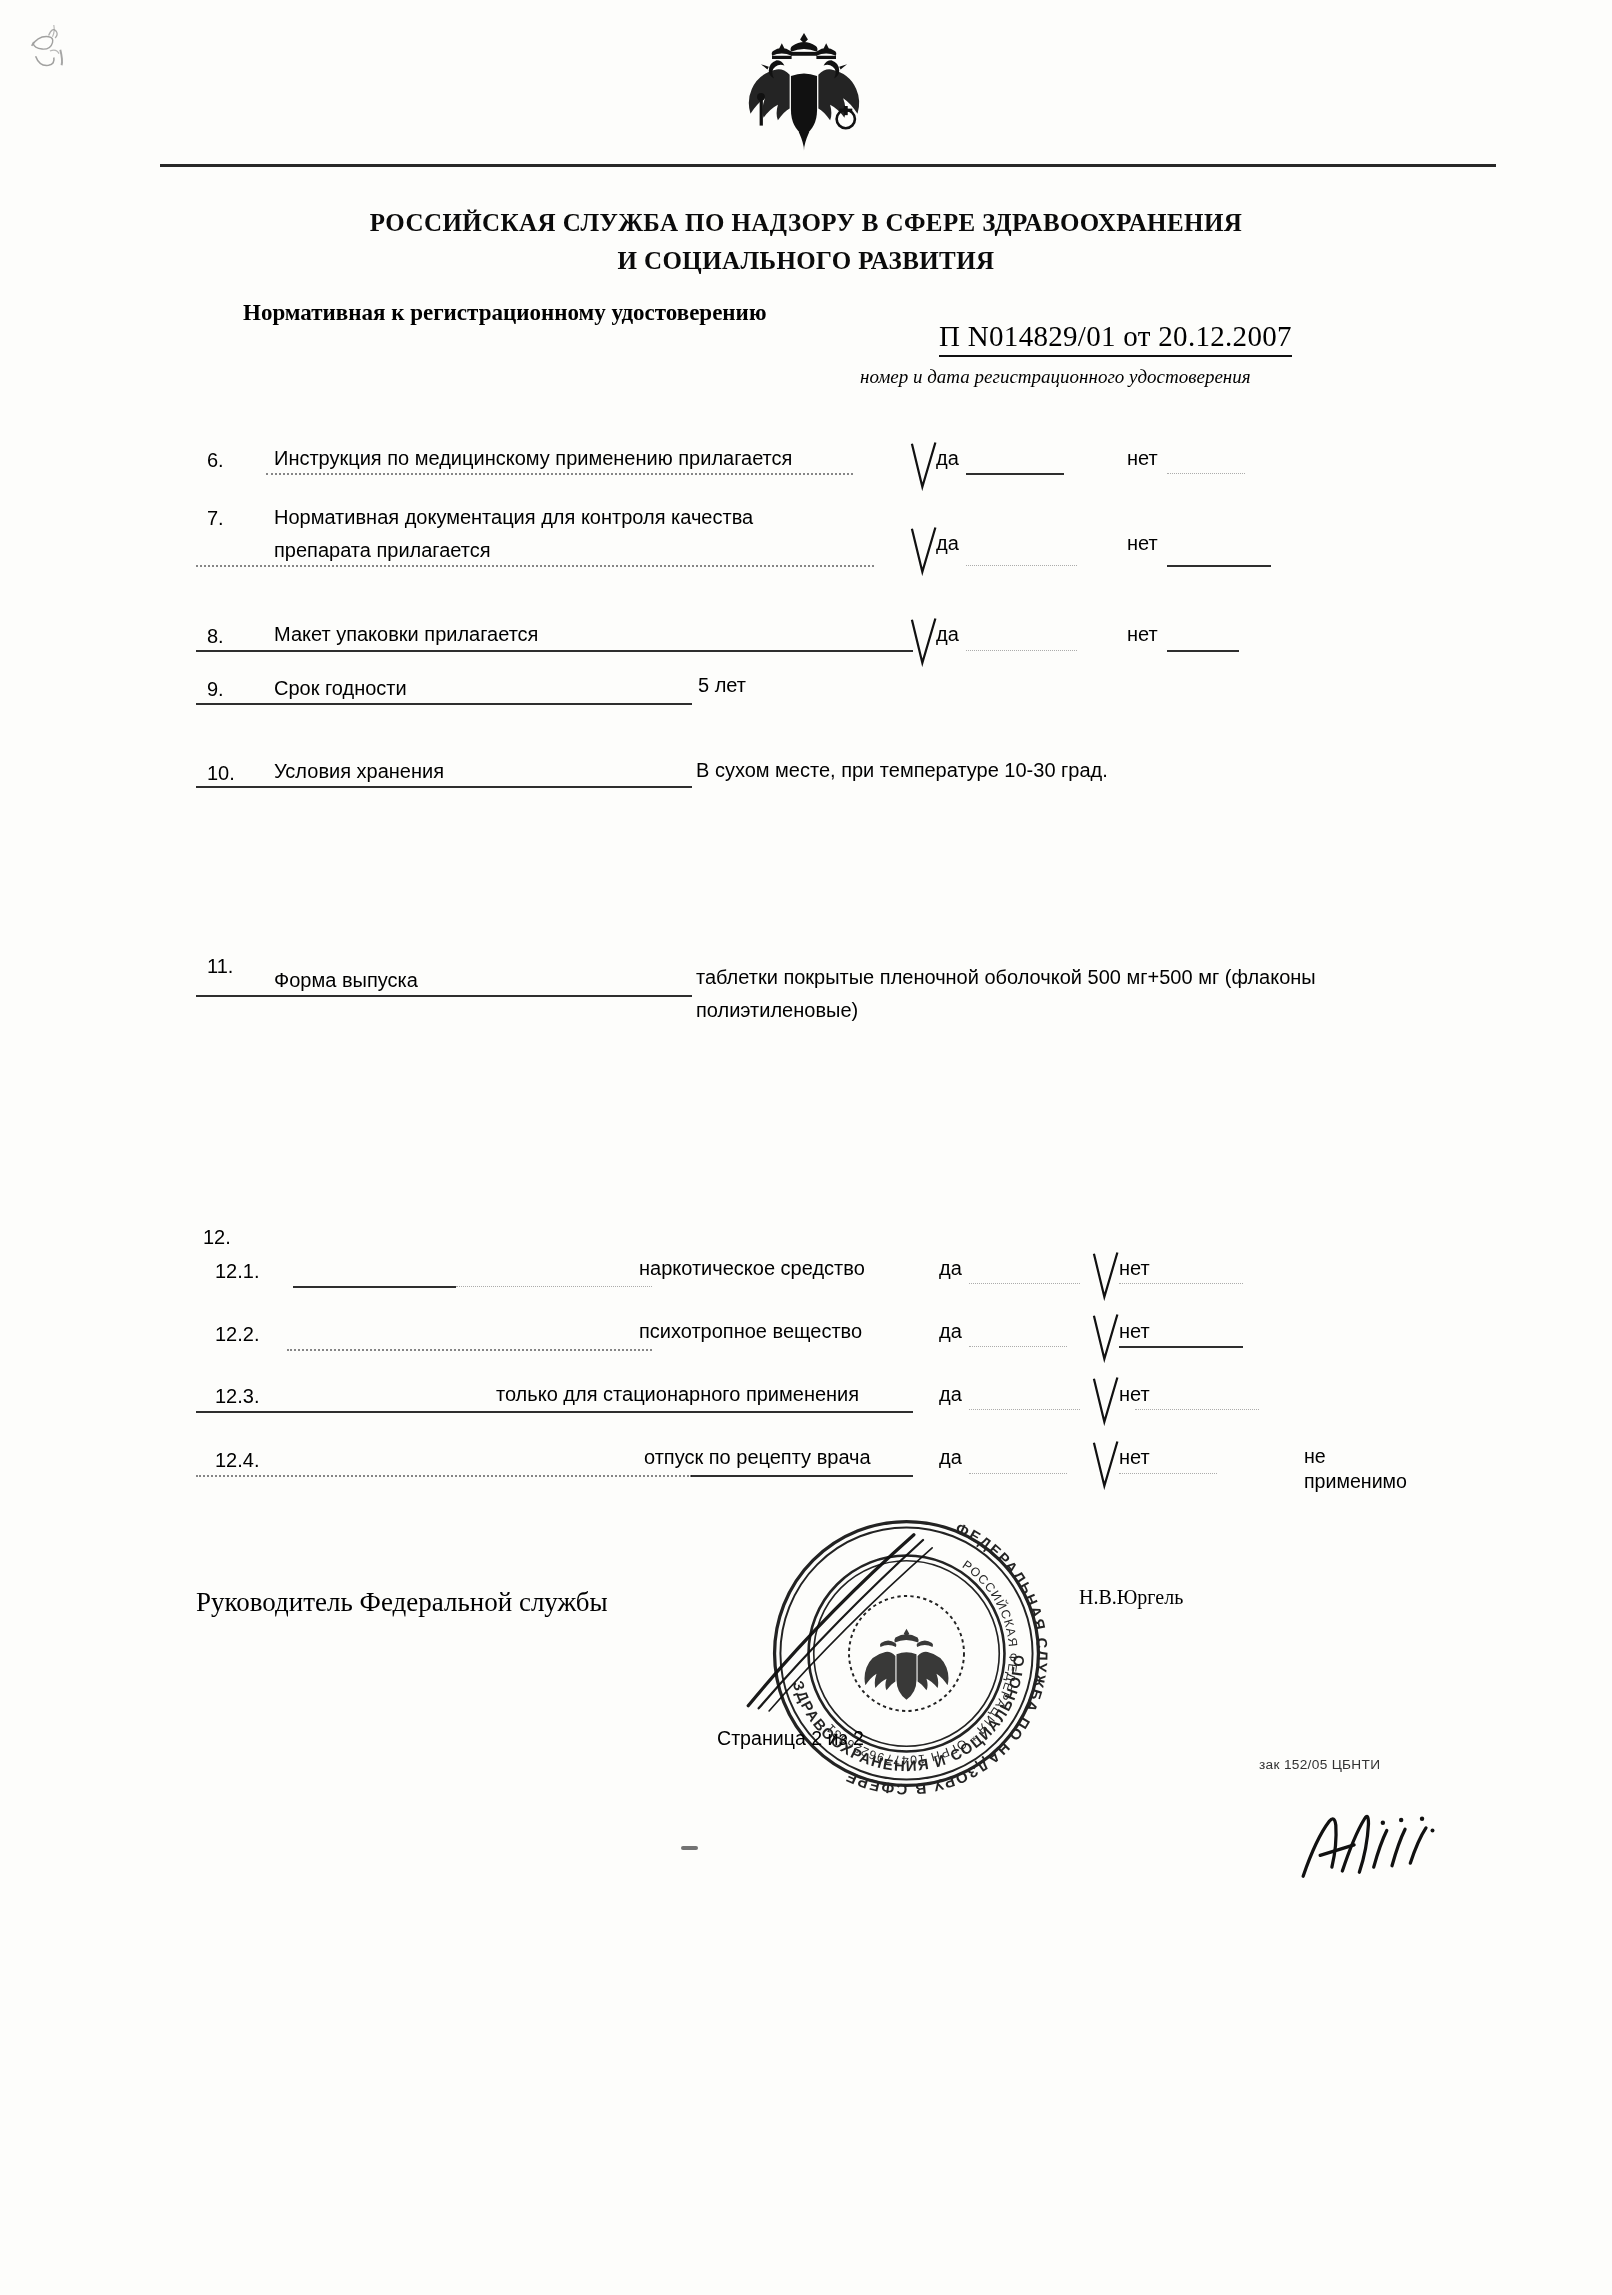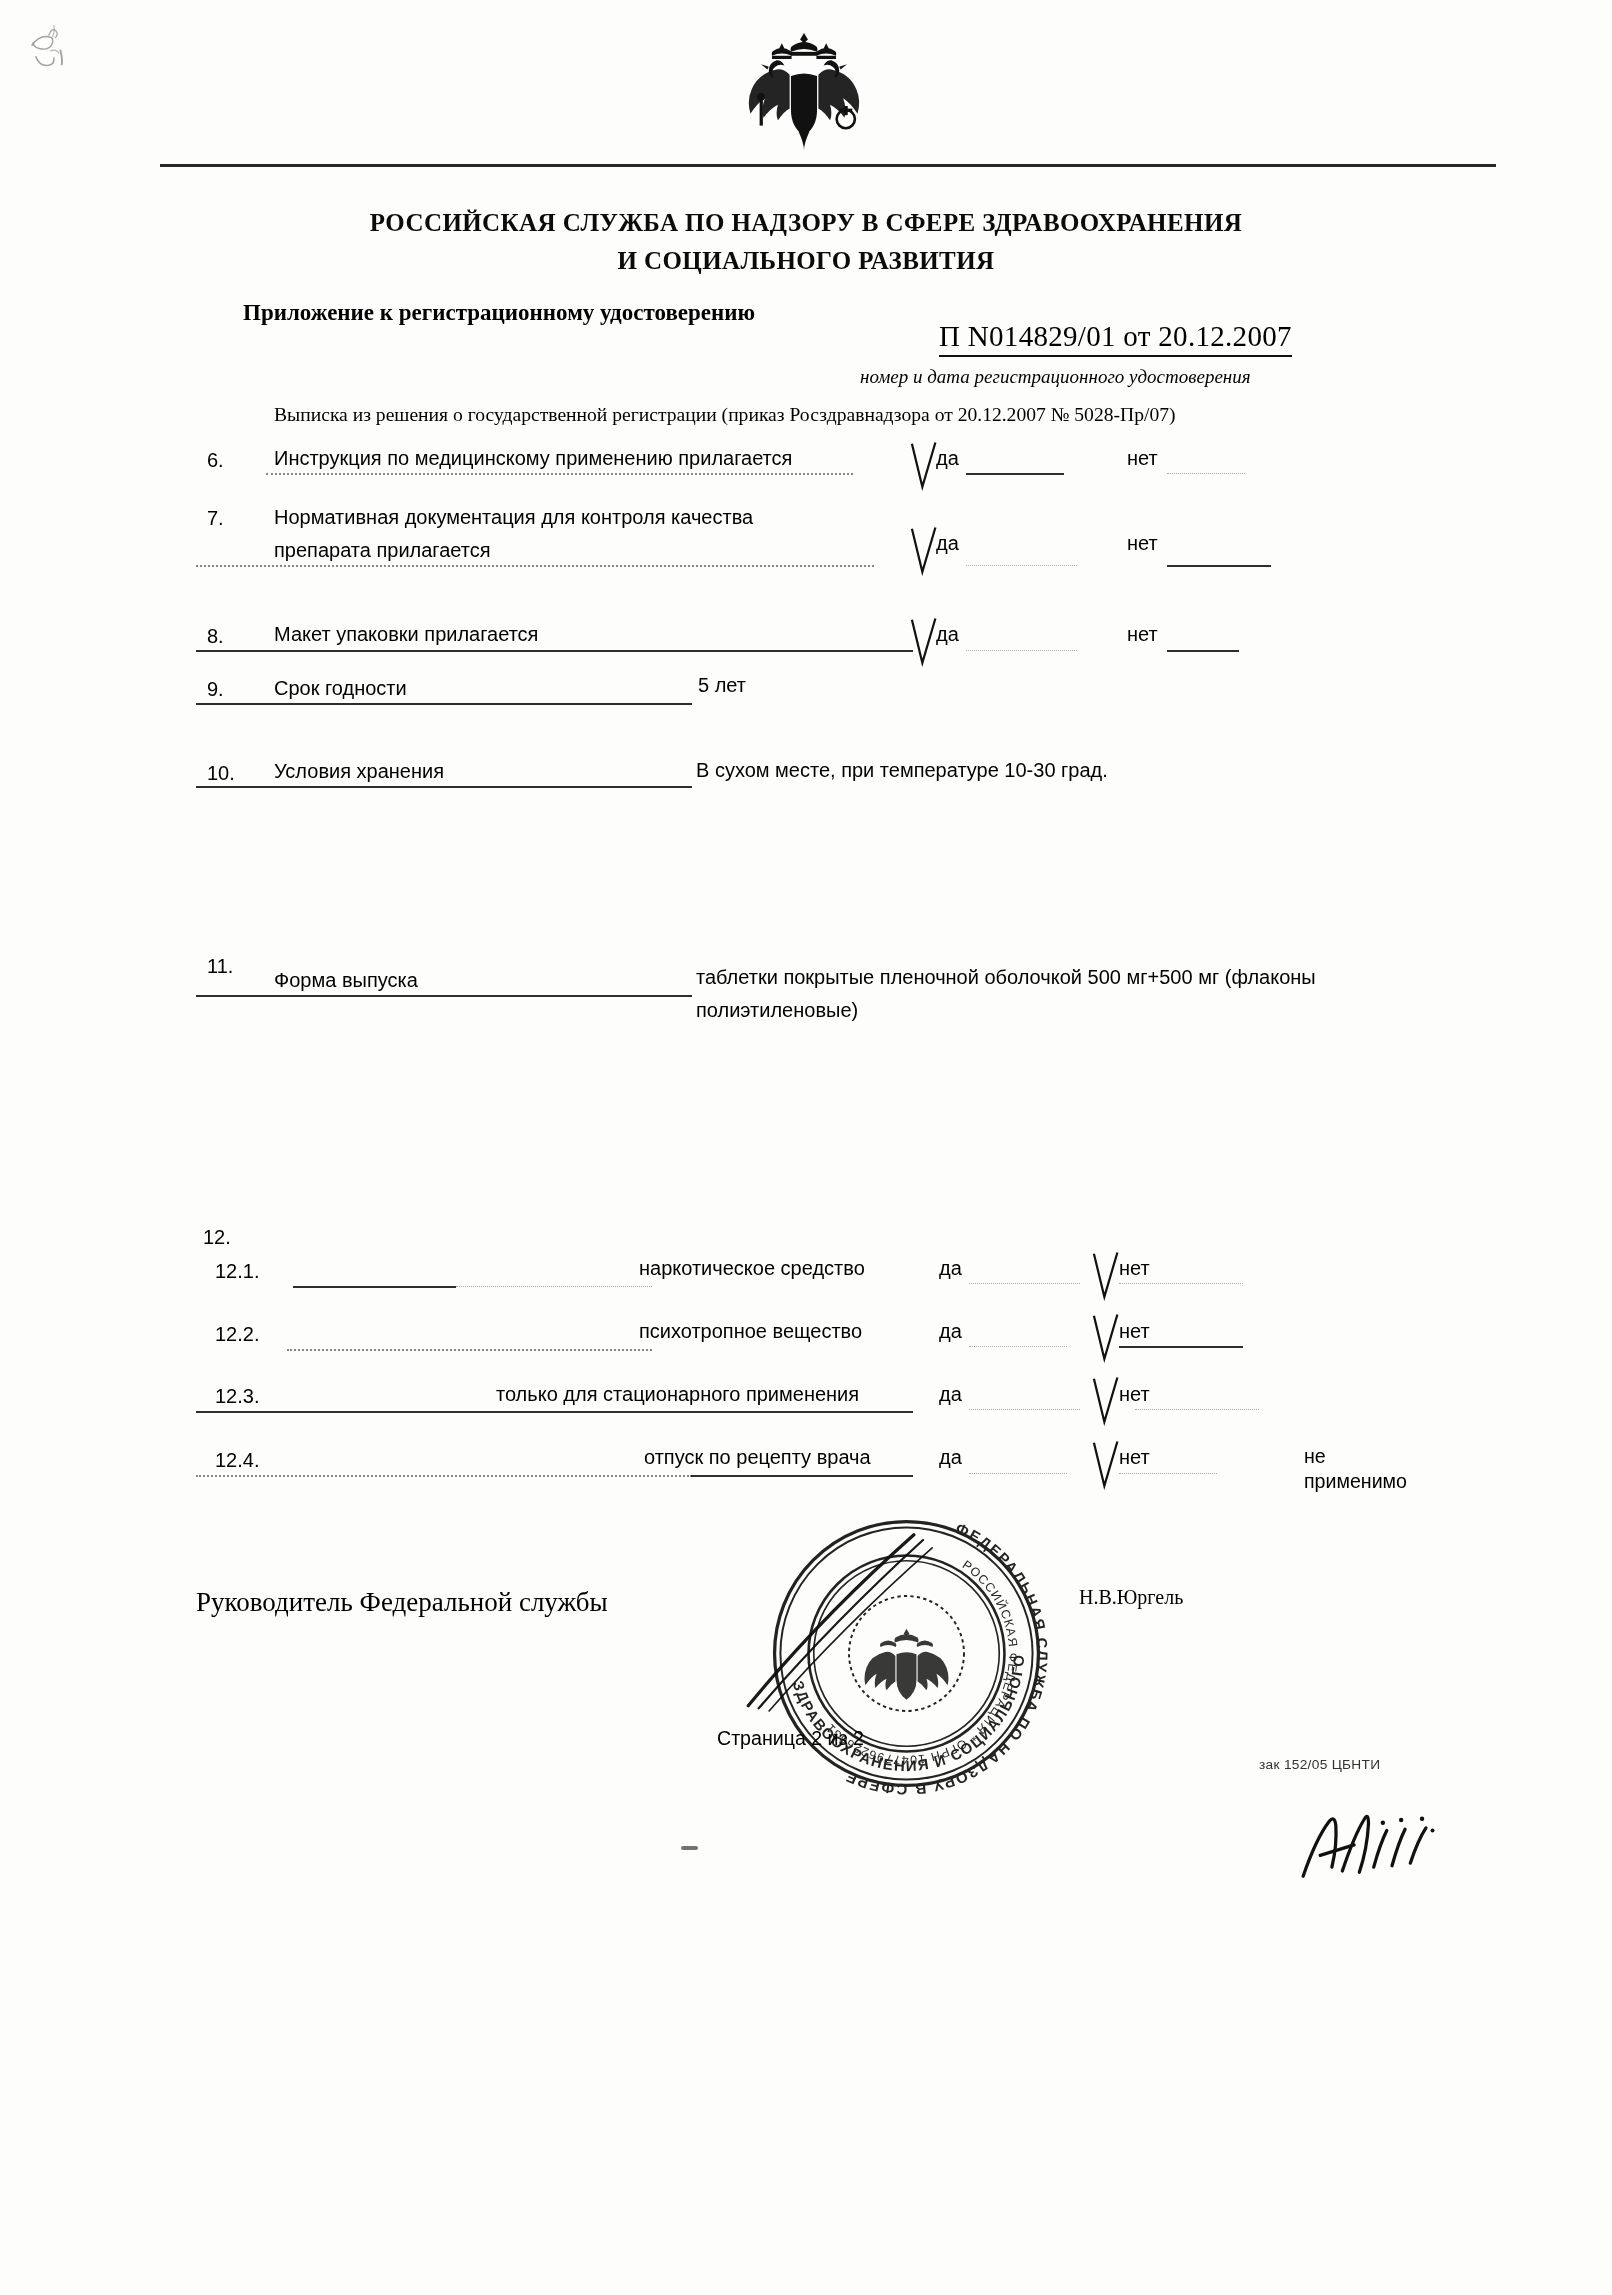--- a/index.html
+++ b/index.html
@@ -233,27 +233,26 @@
 
       <path d="M96 158 q8 18 8 28 q0 -10 8 -28z"></path>
     </g>
   </svg>
 
   <div class="rule-solid" id="masthead-rule"></div>
 
   <div class="abs agency-line" id="agency-1">РОССИЙСКАЯ СЛУЖБА ПО НАДЗОРУ В СФЕРЕ ЗДРАВООХРАНЕНИЯ</div>
   <div class="abs agency-line" id="agency-2">И СОЦИАЛЬНОГО РАЗВИТИЯ</div>
 
-  <div class="abs nowrap" id="appendix-title">Приложение к регистрационному удостоверению</div>
+  <div class="abs nowrap" id="appendix-title">Нормативная к регистрационному удостоверению</div>
 
   <div class="abs nowrap" id="reg-number">П N014829/01 от 20.12.2007</div>
 
   <div class="abs nowrap" id="reg-caption">номер и дата регистрационного удостоверения</div>
 
-  <div class="abs nowrap" id="extract-line">Выписка из решения о государственной регистрации (приказ Росздравнадзора от 20.12.2007 № 5028-Пр/07)</div>
 
   <div class="item-num" style="left:207px; top:449px;">6.</div>
   <div class="item-label" style="left:274px; top:447px;">Инструкция по медицинскому применению прилагается</div>
   <div class="rule-dot" style="left:266px; top:473px; width:587px;"></div>
   <svg class="tick" style="left:908px; top:441px;" viewBox="0 0 46 76">
     <path d="M6 4 L22 70 L42 2" fill="none" stroke="#111" stroke-width="3.4"></path>
   </svg>
   <div class="opt-yes" style="left:936px; top:447px;">да</div>
   <div class="rule-solid" style="left:966px; top:473px; width:98px;"></div>
   <div class="opt-no" style="left:1127px; top:447px;">нет</div>

